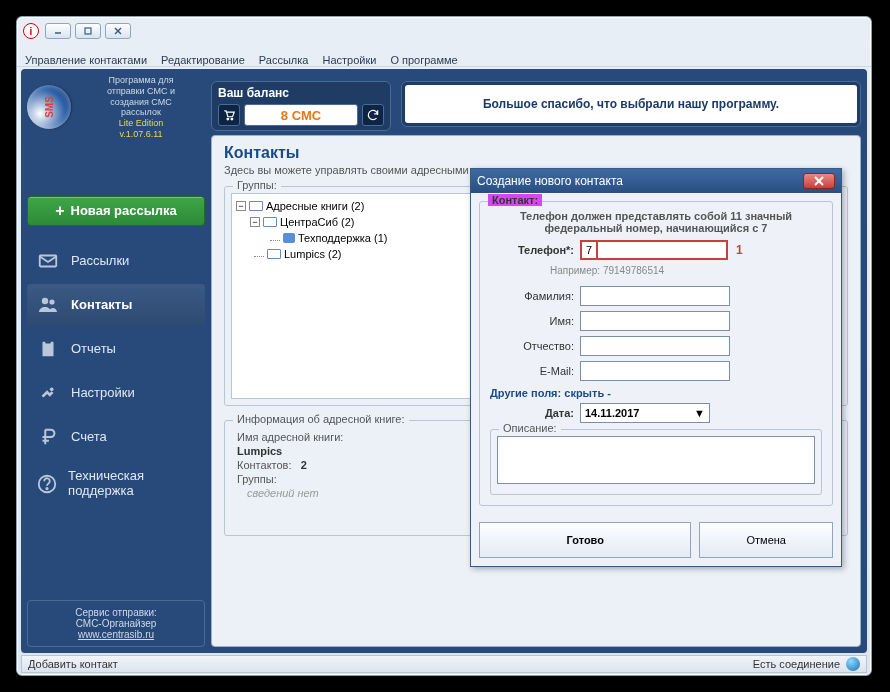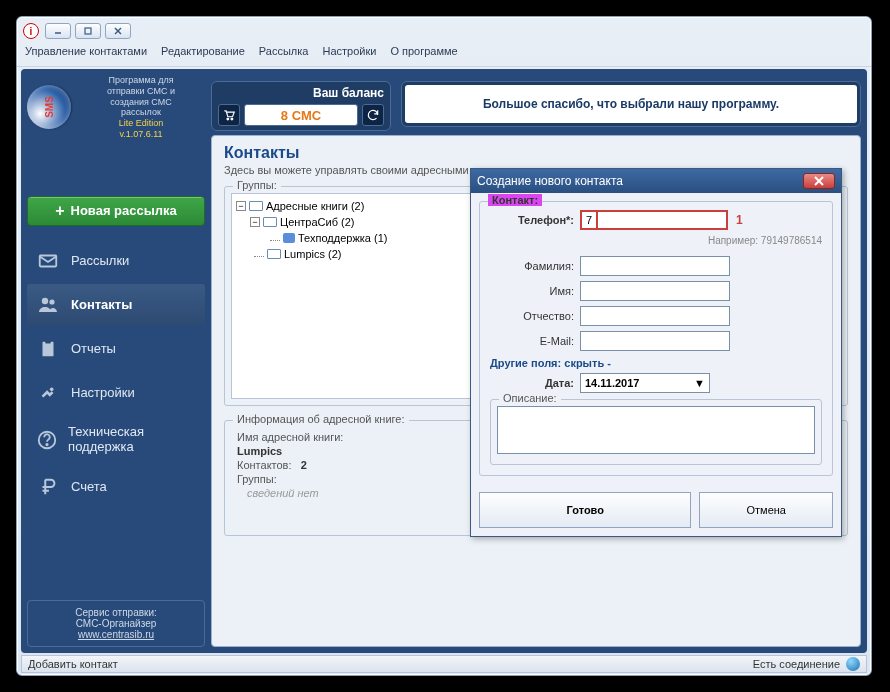--- a/index.html
+++ b/index.html
@@ -4,32 +4,32 @@
 <style>
 * { box-sizing: border-box; margin: 0; padding: 0; font-family: Tahoma, Arial, sans-serif; }
 body { background: #000; width: 890px; height: 692px; overflow: hidden; }
 .window { position: absolute; left: 16px; top: 16px; width: 856px; height: 660px; background: linear-gradient(#e8eef5,#dce5f0); border: 1px solid #8a9fb8; border-radius: 6px; box-shadow: 0 0 0 1px #fff inset; }
 .titlebar { height: 28px; display: flex; align-items: center; padding: 0 6px; }
 .titlebar-icon { width: 16px; height: 16px; border-radius: 50%; background: #fff; border: 1px solid #c00; display: flex; align-items: center; justify-content: center; font-size: 10px; color: #c00; font-weight: bold; margin-right: 6px; }
 .titlebar-text { font-size: 12px; color: #2a3b55; flex: 1; }
 .win-controls { display: flex; gap: 4px; }
 .win-btn { width: 26px; height: 16px; border: 1px solid #8fa5c0; border-radius: 3px; background: linear-gradient(#fdfeff,#d9e4f1); display: flex; align-items: center; justify-content: center; cursor: pointer; }
 .win-btn svg { width: 10px; height: 10px; }
-.menubar { height: 22px; display: flex; align-items: flex-start; padding: 0 8px; gap: 14px; font-size: 11px; color: #2a3b55; border-bottom: 1px solid #cbd6e4; }
+.menubar { height: 22px; display: flex; align-items: flex-end; padding: 0 8px; gap: 14px; font-size: 11px; color: #2a3b55; border-bottom: 1px solid #cbd6e4; }
 .menubar span { cursor: pointer; }
 .body { position: absolute; top: 52px; left: 4px; right: 4px; bottom: 22px; background: #284a7a; border-radius: 4px; padding: 6px; display: flex; gap: 6px; }
 .left { width: 178px; display: flex; flex-direction: column; gap: 8px; }
 .brand { display: flex; gap: 6px; align-items: center; }
 .brand-logo { width: 44px; height: 44px; border-radius: 50%; background: radial-gradient(circle at 35% 30%, #fff, #2b5fa8 60%, #0a2d60); display: flex; align-items: center; justify-content: center; color: #e63b3b; font-weight: bold; font-size: 10px; transform: rotate(-90deg); box-shadow: 0 1px 2px rgba(0,0,0,.4), inset 0 0 6px rgba(255,255,255,.5); }
 .brand-text { font-size: 9px; color: #cdd8e6; line-height: 1.2; text-align: center; flex: 1; }
 .brand-text .lite { color: #f5d24a; }
 .brand-text .ver { color: #f5d24a; }
 .balance-box { background: #1e3c64; border: 1px solid #4a6b96; border-radius: 6px; padding: 4px 6px; margin-left: 184px; position: absolute; top: 6px; left: 0; width: 180px; }
 .right-area { flex: 1; position: relative; }
-.bal-title { color: #fff; font-size: 12px; font-weight: bold; text-align: right; margin-bottom: 4px; }
+.bal-title { color: #fff; font-size: 12px; font-weight: bold; text-align: left; margin-bottom: 4px; }
 .bal-row { display: flex; align-items: center; gap: 4px; }
 .bal-cart, .bal-refresh { width: 22px; height: 22px; background: #0d2444; border: 1px solid #4a6b96; border-radius: 3px; display: flex; align-items: center; justify-content: center; color: #fff; cursor: pointer; }
 .bal-val { flex: 1; height: 22px; background: #fff; border: 1px solid #4a6b96; border-radius: 3px; display: flex; align-items: center; justify-content: center; color: #e67817; font-weight: bold; font-size: 13px; }
 .thanks-box { position: absolute; top: 6px; left: 190px; right: 0; height: 46px; background: #1e3c64; border: 1px solid #4a6b96; border-radius: 6px; padding: 3px; }
 .thanks-inner { height: 100%; background: #fff; border-radius: 3px; display: flex; align-items: center; justify-content: center; color: #1a3a66; font-weight: bold; font-size: 12px; }
 .new-btn { height: 30px; background: linear-gradient(#3fa648,#2c8a36); border: 1px solid #1f6b28; border-radius: 4px; color: #fff; font-size: 13px; font-weight: bold; display: flex; align-items: center; justify-content: center; gap: 6px; cursor: pointer; margin-top: 48px; box-shadow: inset 0 1px 0 rgba(255,255,255,.3); }
 .nav-item { height: 42px; display: flex; align-items: center; gap: 10px; padding: 0 8px; color: #dfe7f2; font-size: 13px; cursor: pointer; border-radius: 3px; }
 .nav-item.active { background: linear-gradient(#3a5a84,#2d4a72); }
 .nav-icon { width: 26px; height: 26px; display: flex; align-items: center; justify-content: center; color: #b8c7da; }
 .nav-list { display: flex; flex-direction: column; gap: 2px; margin-top: 6px; }
@@ -61,21 +61,21 @@
 .contact-fs { border: 1px solid #b8c5d6; border-radius: 3px; padding: 8px 10px 10px; position: relative; }
 .contact-fs .leg { position: absolute; top: -8px; left: 8px; background: #d946ef; padding: 0 4px; font-size: 11px; font-weight: bold; color: #333; }
 .hint { font-size: 11px; color: #555; text-align: center; font-weight: bold; margin-bottom: 6px; }
 .fld-row { display: flex; align-items: center; margin-bottom: 5px; }
 .fld-lbl { width: 90px; text-align: right; font-size: 11px; color: #333; padding-right: 6px; }
 .fld-lbl.bold { font-weight: bold; }
 .fld-input { height: 20px; border: 1px solid #7a8fa8; background: #fff; font-size: 11px; padding: 0 3px; }
 .phone-prefix { width: 18px; text-align: center; border: 2px solid #c93f3b; }
 .phone-main { width: 130px; border: 2px solid #c93f3b; border-left: none; }
 .phone-count { color: #c93f3b; font-weight: bold; font-size: 12px; margin-left: 8px; }
-.example { font-size: 10px; color: #888; text-align: right; margin: 2px 0 10px 60px; }
+.example { font-size: 10px; color: #888; text-align: left; margin: 2px 0 10px 60px; }
 .other-lbl { color: #1a4a8a; font-weight: bold; font-size: 11px; margin: 6px 0 4px; cursor: pointer; }
 .date-box { width: 130px; border: 1px solid #7a8fa8; background: #fff; font-size: 11px; font-weight: bold; height: 20px; display: flex; align-items: center; padding: 0 4px; justify-content: space-between; }
 .desc-fs { border: 1px solid #b8c5d6; border-radius: 3px; padding: 6px; position: relative; margin-top: 6px; }
 .desc-fs textarea { width: 100%; height: 48px; border: 1px solid #7a8fa8; resize: none; font-size: 11px; }
 .dlg-btns { display: flex; gap: 8px; padding: 8px; }
 .dlg-btn { flex: 1; height: 36px; background: linear-gradient(#fdfeff,#e4ebf4); border: 1px solid #8fa5c0; font-size: 11px; cursor: pointer; }
 .dlg-btn.primary { flex: 1.6; font-weight: bold; }
 .exp { width: 10px; height: 10px; border: 1px solid #888; display: inline-flex; align-items: center; justify-content: center; font-size: 9px; line-height: 1; background: #fff; }
 .book-ico { display: inline-block; width: 14px; height: 10px; background: linear-gradient(90deg,#fff 48%, #ccc 50%, #fff 52%); border: 1px solid #6a8ab8; border-radius: 1px; }
 .ppl-ico { display: inline-block; width: 12px; height: 10px; background: #5a8ed8; border-radius: 2px; }
@@ -163,37 +163,37 @@
         </div>
         <div class="nav-item">
           <div class="nav-icon">
               <svg width="22" height="22" viewBox="0 0 24 24" fill="currentColor">
                 <path d="M7 17l4-4 3 3 4-4-2-2-2 2-3-3-6 6z"></path>
                 <circle cx="16" cy="8" r="2"></circle>
               </svg>
             </div>
           <span>Настройки</span>
         </div>
+        <div class="nav-item">
+          <div class="nav-icon">
+              <svg width="22" height="22" viewBox="0 0 24 24" fill="none" stroke="currentColor" stroke-width="2.2">
+                <path d="M9 4v16M9 12h6a4 4 0 100-8H9M6 12h3M6 16h7"></path>
+              </svg>
+            </div>
+          <span>Счета</span>
+        </div>
         <div class="nav-item" style="height:48px;">
           <div class="nav-icon">
               <svg width="22" height="22" viewBox="0 0 24 24" fill="none" stroke="currentColor" stroke-width="2">
                 <circle cx="12" cy="12" r="9"></circle>
                 <path d="M9 9a3 3 0 115 2c-1 1-2 1.5-2 3"></path>
                 <circle cx="12" cy="17" r=".8" fill="currentColor"></circle>
               </svg>
             </div>
           <span style="line-height:1.1;">Техническая поддержка</span>
-        </div>
-        <div class="nav-item">
-          <div class="nav-icon">
-              <svg width="22" height="22" viewBox="0 0 24 24" fill="none" stroke="currentColor" stroke-width="2.2">
-                <path d="M9 4v16M9 12h6a4 4 0 100-8H9M6 12h3M6 16h7"></path>
-              </svg>
-            </div>
-          <span>Счета</span>
         </div>
       </div>
       <div class="service-box">
         <div>Сервис отправки:</div>
         <div>СМС-Органайзер</div>
         <a>www.centrasib.ru</a>
       </div>
     </div>
 
     <div class="right-area">
@@ -304,20 +304,21 @@
     <div class="dlg-close">
         <svg width="12" height="10" viewBox="0 0 12 10">
           <line x1="2" y1="1" x2="10" y2="9" stroke="#fff" stroke-width="2"></line>
           <line x1="10" y1="1" x2="2" y2="9" stroke="#fff" stroke-width="2"></line>
         </svg>
       </div>
   </div>
   <div class="dlg-body">
     <div class="contact-fs">
       <div class="leg">Контакт:</div>
+      <div class="hint">Телефон должен представлять собой 11 значный федеральный номер, начинающийся с 7</div>
       <div class="fld-row">
         <div class="fld-lbl bold">Телефон*:</div>
         <input class="fld-input phone-prefix" value="7" style="">
         <input class="fld-input phone-main" value="" style="">
         <span class="phone-count">1</span>
       </div>
       <div class="example">Например: 79149786514</div>
       <div class="fld-row">
           <div class="fld-lbl">Фамилия:</div>
           <input class="fld-input" style="width: 150px;">

